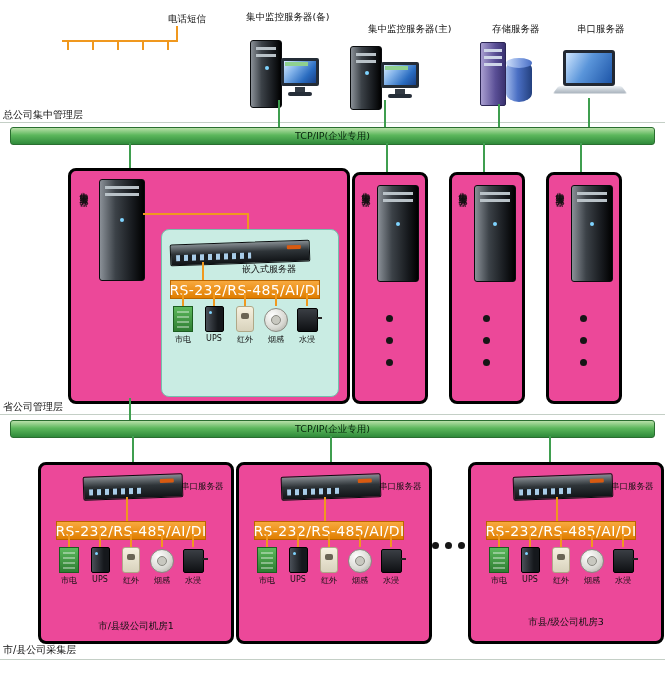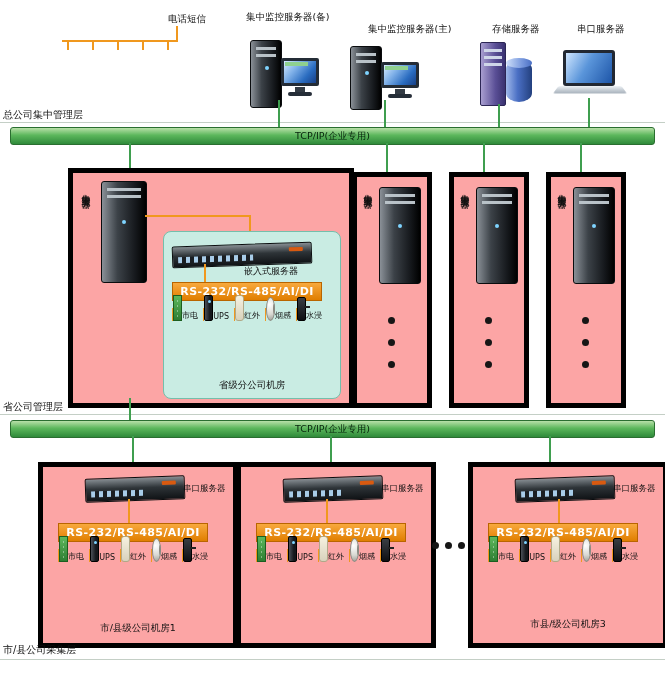--- a/index.html
+++ b/index.html
@@ -6,28 +6,28 @@
   .canvas{position:relative;width:665px;height:676px;background:#ffffff;overflow:hidden;
           font-family:"DejaVu Sans","Liberation Sans",sans-serif;color:#111}
   .lbl{position:absolute;font-size:9.5px;white-space:nowrap}
   .layer-lbl{position:absolute;font-size:10px;white-space:nowrap}
   .hr{position:absolute;left:0;width:665px;border-top:1px solid #c4cfc6}
   .tcp-bar{position:absolute;left:10px;width:643px;height:16px;border:1px solid #2a6e30;border-radius:3px;
            background:linear-gradient(180deg,#b8e0a8 0%,#5cb75c 45%,#2f8a3a 100%);
            display:flex;align-items:center;justify-content:center;font-size:9.5px;color:#06230b}
   .gline{position:absolute;width:2px;background:#3f9e4f}
   .oline{position:absolute;background:#f0981e}
-  .site{position:absolute;background:#fca5a5;border:5px solid #000000;border-radius:0}
+  .site{position:absolute;background:#ec4899;border:3px solid #000000;border-radius:8px}
   .site-inner{position:absolute;background:#c9ece3;border:1px solid #74bfac;border-radius:8px}
   .vlabel{position:absolute;writing-mode:vertical-rl;text-orientation:upright;font-size:9px;letter-spacing:1px}
   .bus{position:absolute;height:19px;border:1px solid #b96500;box-sizing:border-box;
-       background:linear-gradient(180deg,#f8a93e,#e07e00);color:#fff;font-size:11px;font-weight:bold;
+       background:linear-gradient(180deg,#f8a93e,#e07e00);color:#fff;font-size:14px;font-weight:normal;
        display:flex;align-items:center;justify-content:center;letter-spacing:.4px;white-space:nowrap}
   .strip{position:absolute;display:flex;justify-content:space-between}
-  .dev{display:flex;flex-direction:row;align-items:flex-end;width:26px}
+  .dev{display:flex;flex-direction:column;align-items:center;width:26px}
   .dstub{width:2px;height:13px;background:#f0981e}
   .dev-label{font-size:8px;margin-top:2px;white-space:nowrap}
   .room-lbl{position:absolute;left:0;right:0;text-align:center;font-size:9.5px}
   
   .tower{position:absolute;border:1px solid #0a0c0e;border-radius:3px;
          background:linear-gradient(90deg,#8a9097 0%,#3c4248 35%,#16191d 75%,#000 100%)}
   .tower::before{content:"";position:absolute;left:5px;right:5px;top:6px;height:3px;background:#b9c2c8;box-shadow:0 7px 0 #b9c2c8}
   .tower::after{content:"";position:absolute;left:45%;top:38%;width:4px;height:4px;border-radius:50%;background:#7fd4ff}
   
   .monitor{position:absolute}
@@ -175,21 +175,20 @@
           <i class="dstub"></i>
           <span class="dev-icon d-smoke"></span>
           <span class="dev-label">烟感</span>
         </div>
         <div class="dev">
           <i class="dstub"></i>
           <span class="dev-icon d-water"></span>
           <span class="dev-label">水浸</span>
         </div>
       </div>
-      <span class="room-lbl" style="bottom:6px">省级分公司机房</span>
     </div>
   </div>
 
   <div class="site" style="left:352px;top:172px;width:70px;height:226px">
     <span class="vlabel" style="left:4px;top:10px">集中管理服务器</span>
     <div class="tower" style="left:22px;top:10px;width:40px;height:95px"></div>
     <div class="vdots" style="left:31px;top:140px">
         <i></i>
         <i></i>
         <i></i>

